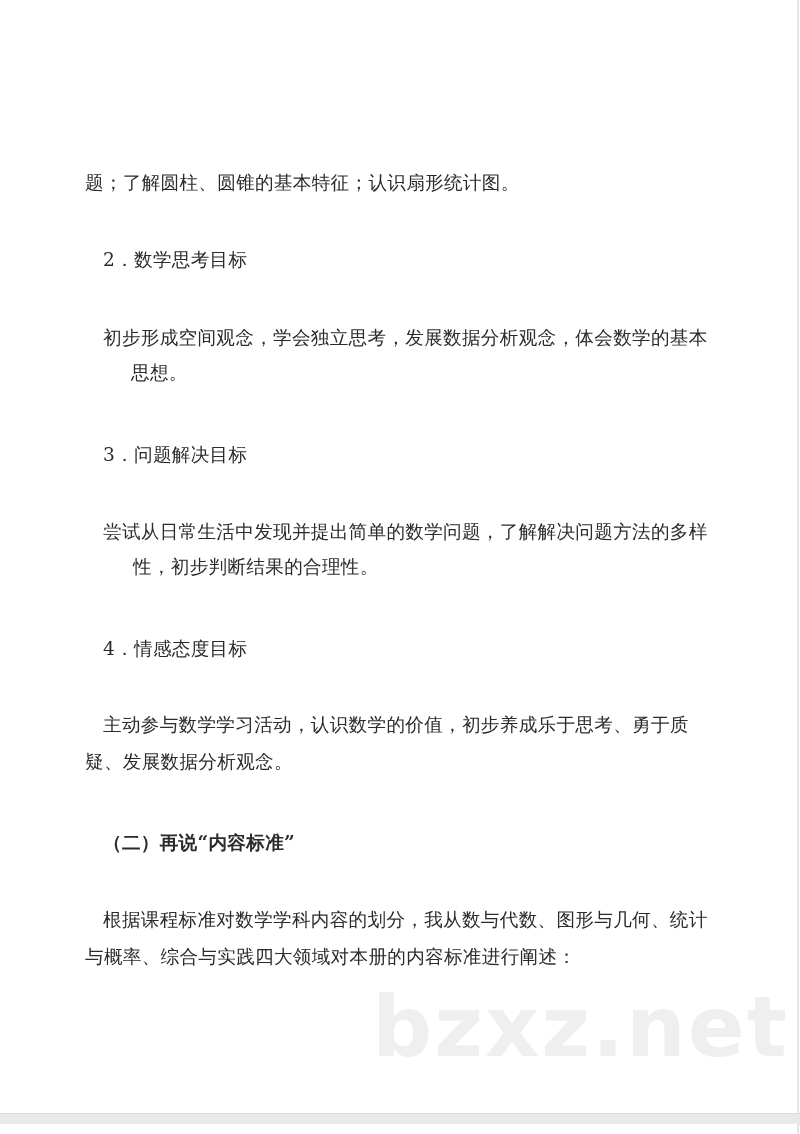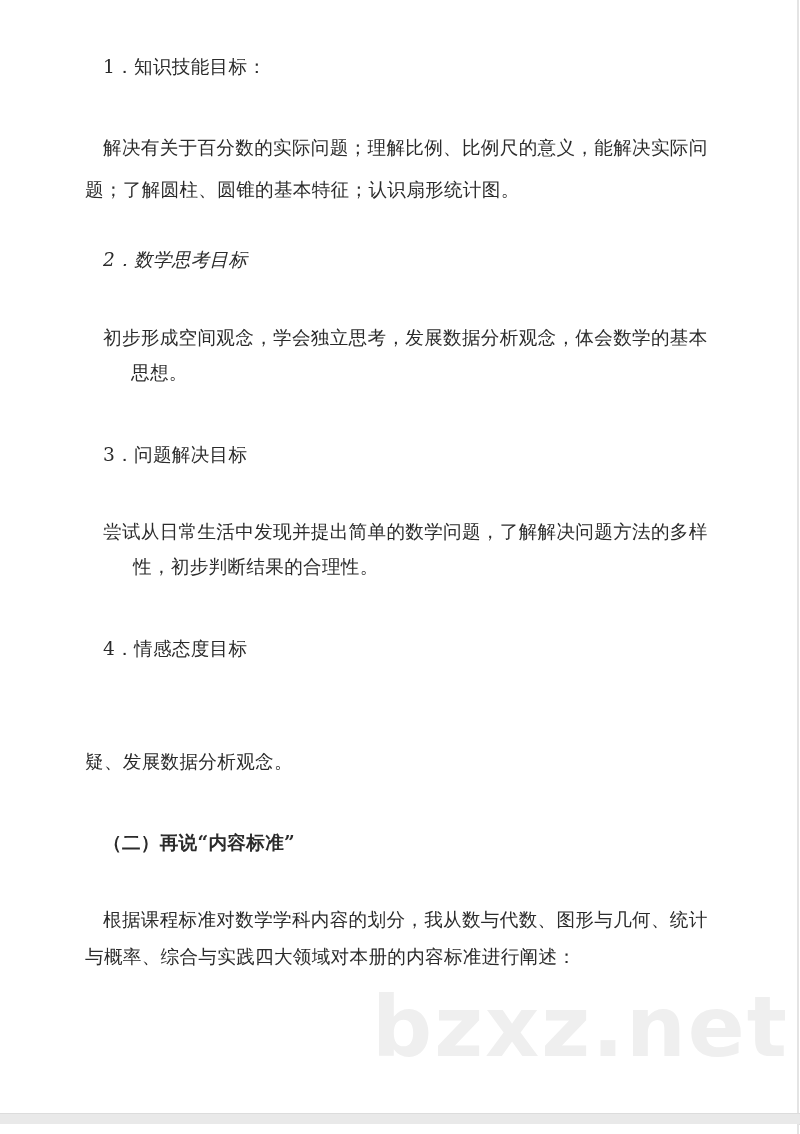--- a/index.html
+++ b/index.html
@@ -64,33 +64,32 @@
       letter-spacing: 2px;
       color: #efefef;
       white-space: nowrap;
     }
   </style>
 </head>
 <body>
 
 <div class="page">
 
-  <div class="line heading" style="top:55px;">1．知识技能目标：</div>
-  <div class="line indent" style="top:136px;">解决有关于百分数的实际问题；理解比例、比例尺的意义，能解决实际问</div>
-  <div class="line cont" style="top:178px;">题；了解圆柱、圆锥的基本特征；认识扇形统计图。</div>
+  <div class="line cont" style="top:171px;">题；了解圆柱、圆锥的基本特征；认识扇形统计图。</div>
 
-  <div class="line heading" style="top:248px;font-style:italic;">2．数学思考目标</div>
+  <div class="line heading" style="top:248px;">2．数学思考目标</div>
   <div class="line indent" style="top:326px;">初步形成空间观念，学会独立思考，发展数据分析观念，体会数学的基本</div>
   <div class="line cont" style="top:361px;margin-left:46px;">思想。</div>
 
   <div class="line heading" style="top:443px;">3．问题解决目标</div>
   <div class="line indent" style="top:520px;">尝试从日常生活中发现并提出简单的数学问题，了解解决问题方法的多样</div>
   <div class="line cont" style="top:555px;margin-left:48px;">性，初步判断结果的合理性。</div>
 
   <div class="line heading" style="top:637px;text-align:right;">4．情感态度目标</div>
+  <div class="line indent" style="top:713px;">主动参与数学学习活动，认识数学的价值，初步养成乐于思考、勇于质</div>
   <div class="line cont" style="top:750px;">疑、发展数据分析观念。</div>
 
   <div class="line" style="top:831px; left:103px;font-weight:bold;">（二）再说“内容标准”</div>
   <div class="line indent" style="top:908px;">根据课程标准对数学学科内容的划分，我从数与代数、图形与几何、统计</div>
   <div class="line cont" style="top:945px;">与概率、综合与实践四大领域对本册的内容标准进行阐述：</div>
 
   <div class="watermark">bzxz.net</div>
 </div>
 
 <div class="page-gap"></div>

